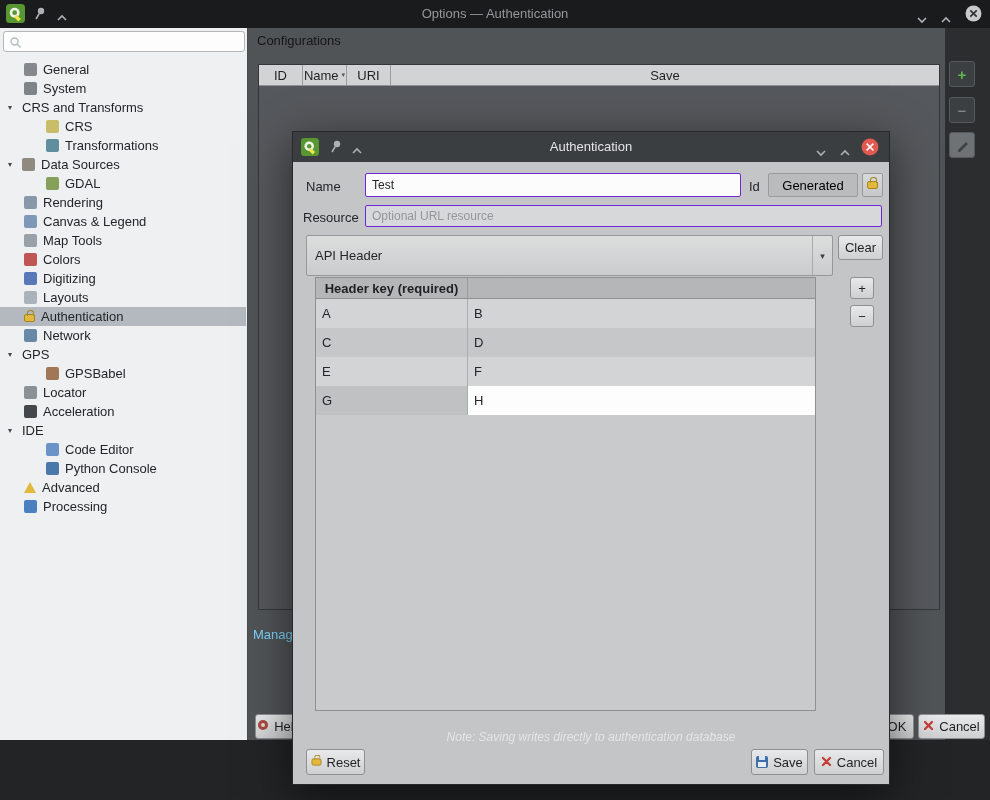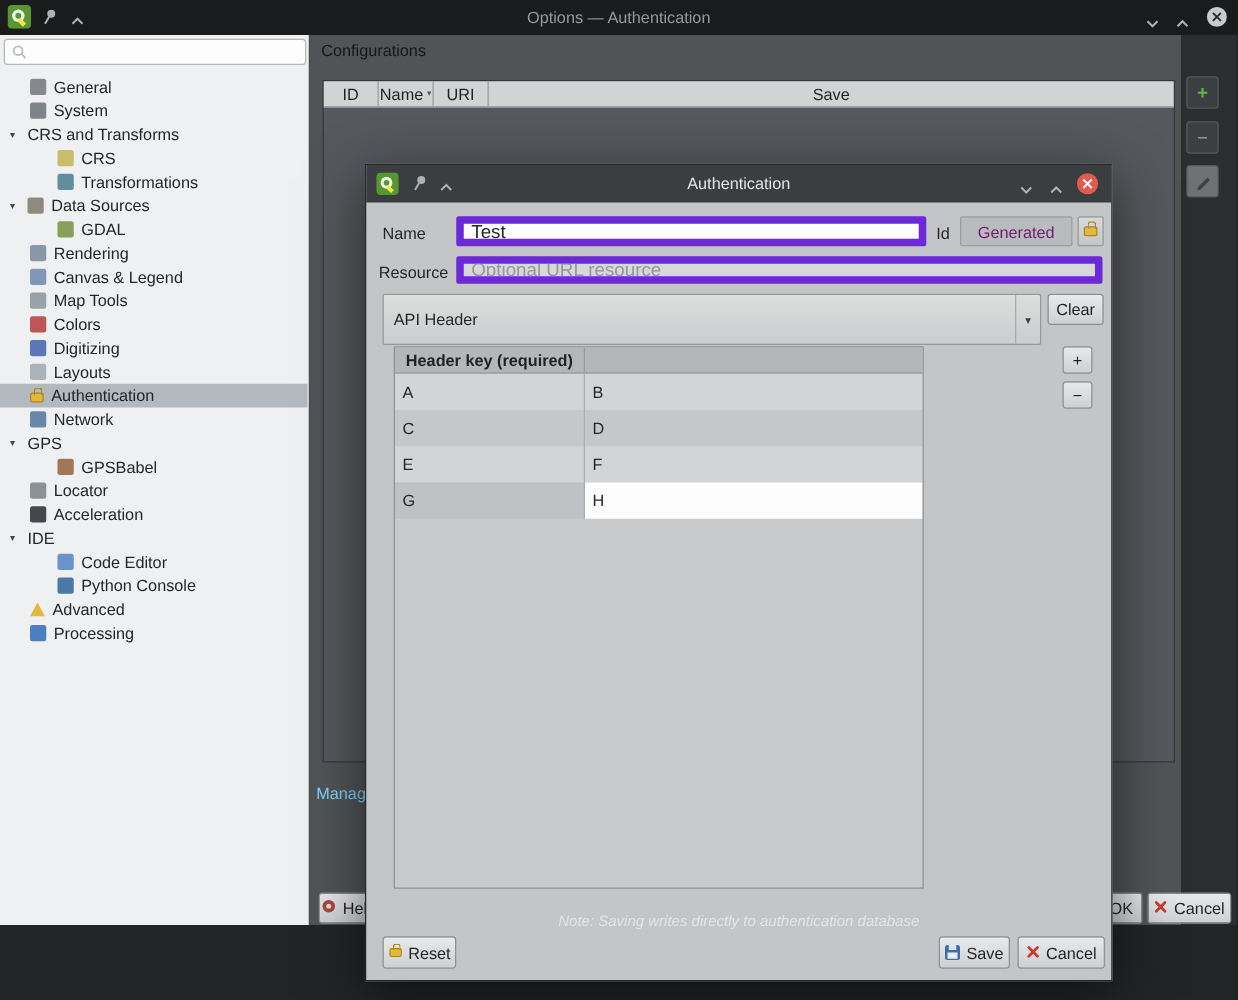--- a/index.html
+++ b/index.html
@@ -63,35 +63,35 @@
   .bottom-strip { position:absolute; left:0; top:740px; width:990px; height:60px; background:#222426; }
 
   
   .modal { position:absolute; left:292px; top:131px; width:598px; height:654px; background:#c3c5c7;
            border:1px solid #27282a; box-shadow:0 12px 42px rgba(0,0,0,.55); z-index:10; }
   .dlg-titlebar { position:absolute; left:0; top:0; right:0; height:30px; background:#3b3e41; }
   .dlg-title { position:absolute; left:0; right:0; top:0; height:30px; line-height:30px; text-align:center; color:#e4e5e6; font-size:13px; }
   .dlg-ico { position:absolute; top:7px; }
 
   .dlg-label { position:absolute; font-size:13px; color:#232629; }
-  .text-input { position:absolute; border:6px solid #6d28d9; border-radius:2px; background:#fcfcfc;
-                font-size:15px; color:#232629; padding:0 6px; font-family:inherit; outline:none; }
+  .text-input { position:absolute; border:1px solid #6d28d9; border-radius:2px; background:#fcfcfc;
+                font-size:12px; color:#232629; padding:0 6px; font-family:inherit; outline:none; }
   .resource-input { background:#d7d8d9; }
   .resource-input::placeholder { color:#94979a; }
   .generated { position:absolute; display:flex; align-items:center; justify-content:center; background:#b9bbbd;
-               border:1px solid #9a9c9e; border-radius:2px; color:#701a75; font-size:13px; }
+               border:1px solid #9a9c9e; border-radius:2px; color:#000000; font-size:13px; }
   .lock-btn { position:absolute; background:linear-gradient(#d8d9da,#c6c7c8); border:1px solid #96989a; border-radius:2px;
               display:flex; align-items:center; justify-content:center; }
 
   .combo { position:absolute; display:flex; align-items:center; background:linear-gradient(#dcdddd,#cbcccd);
            border:1px solid #96989a; border-radius:2px; font-size:13px; color:#232629; padding-left:8px; }
   .combo-arrow { position:absolute; right:0; top:0; bottom:0; width:20px; border-left:1px solid #a8aaac;
                  display:flex; align-items:center; justify-content:center; color:#3a3d3f; font-size:9px; }
 
-  .hdr-table { position:absolute; left:22px; top:145px; width:424px; height:434px; border:1px solid #8e9092; background:#c8cacc; overflow:hidden; }
+  .hdr-table { position:absolute; left:22px; top:145px; width:501px; height:434px; border:1px solid #8e9092; background:#c8cacc; overflow:hidden; }
   .hdr-thead { display:flex; height:21px; background:#b4b6b8; border-bottom:1px solid #8e9092; }
   .hdr-th { display:flex; align-items:center; justify-content:center; font-size:13px; font-weight:700; color:#1e2022; border-right:1px solid #989a9c; }
   .hdr-th.key { width:152px; flex:none; }
   .hdr-th.val { flex:1; border-right:none; }
   .hdr-row { display:flex; height:29px; }
   .hdr-td { display:flex; align-items:center; padding-left:6px; font-size:13px; color:#232629; border-right:1px solid #aaacae; }
   .key-td { width:152px; flex:none; }
   .val-td { flex:1; border-right:none; }
   .row-a { background:#d2d4d6; }
   .row-b { background:#c5c7c9; }

